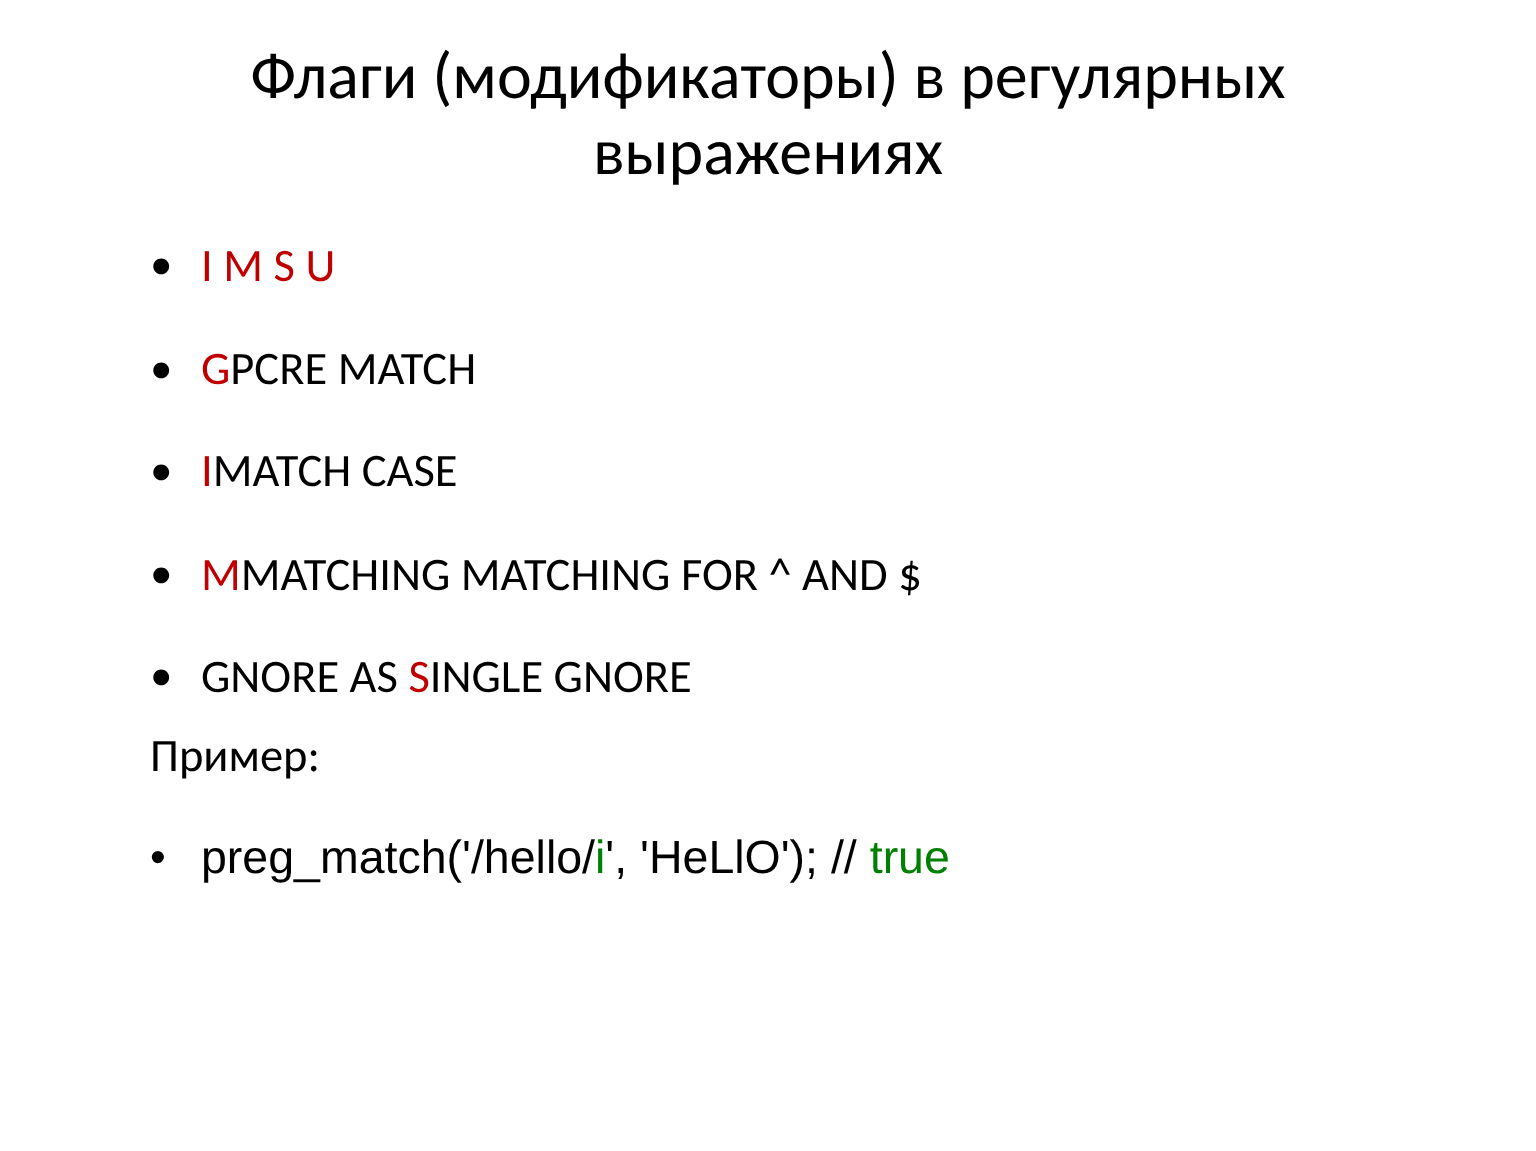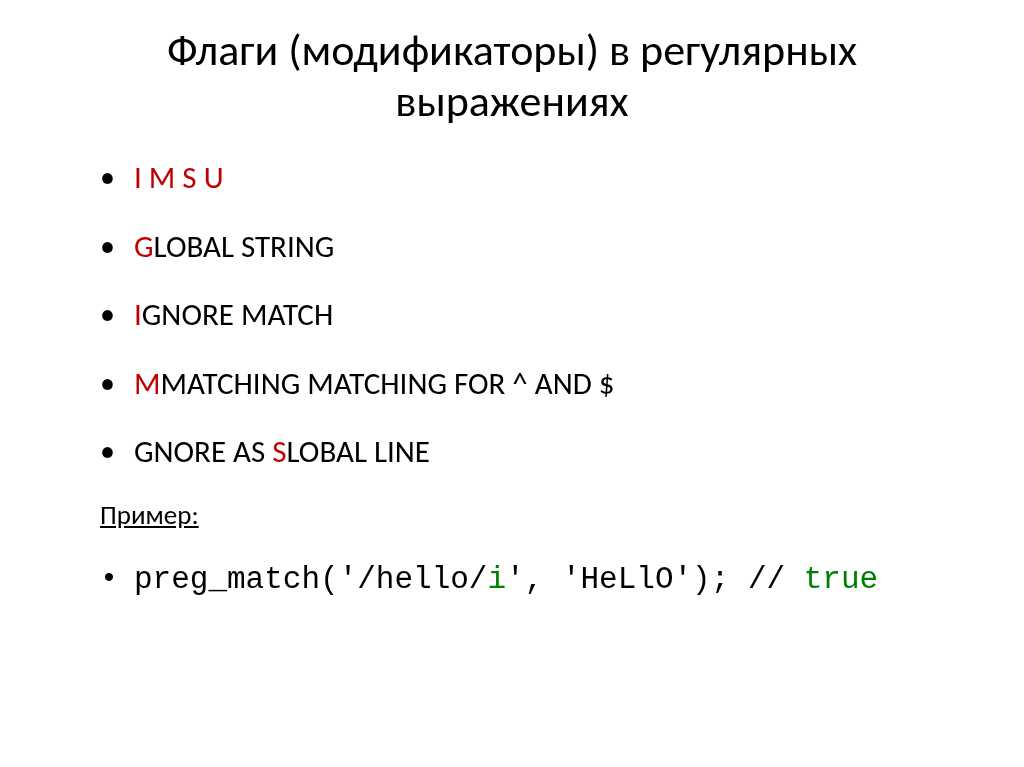--- a/index.html
+++ b/index.html
@@ -42,57 +42,56 @@
   ul.bullets > li::before {
     content: "•";
     position: absolute;
     left: 0;
     top: 0;
     font-size: 30px;
     color: #000;
   }
   .red { color: #c00000; }
   .green { color: #008000; }
-  .mono { font-family: Liberation Mono, monospace; }
+  .mono { font-family: Liberation Sans, sans-serif; }
   .plain {
-    font-size: 27px;
+    font-size: 31px;
     padding-left: 30px;
-    margin: 20px 0;
+    margin: 6px 0;
     line-height: 1.5;
-    text-decoration: underline;
   }
 </style>
 </head>
 <body>
 
 <div class="slide">
 
   <div class="title">Флаги (модификаторы) в регулярных выражениях</div>
 
   <ul class="bullets">
 
     <li>
       <span class="red">I</span><span> </span><span class="red">M</span><span> </span><span class="red">S</span><span> </span><span class="red">U</span>
     </li>
 
     <li>
-      <span class="red">G</span><span>LOBAL STRING</span>
+      <span class="red">G</span><span>PCRE MATCH</span>
     </li>
 
     <li>
-      <span class="red">I</span><span>GNORE MATCH</span>
+      <span class="red">I</span><span>MATCH CASE</span>
     </li>
 
     <li>
       <span class="red">M</span><span>MATCHING MATCHING FOR ^ AND $</span>
     </li>
 
 
     <li>
-      <span>GNORE AS </span><span class="red">S</span><span>LOBAL LINE</span>
+      <span>GNORE AS </span><span class="red">S</span><span>INGLE GNORE</span>
     </li>
 
   </ul>
 
   <div class="plain">Пример:</div>
 
   <ul class="bullets">
     <li class="mono">
       <span>preg_match('/hello/</span><span class="green">i</span><span>', 'HeLlO');  // </span><span class="green">true</span>
     </li>

